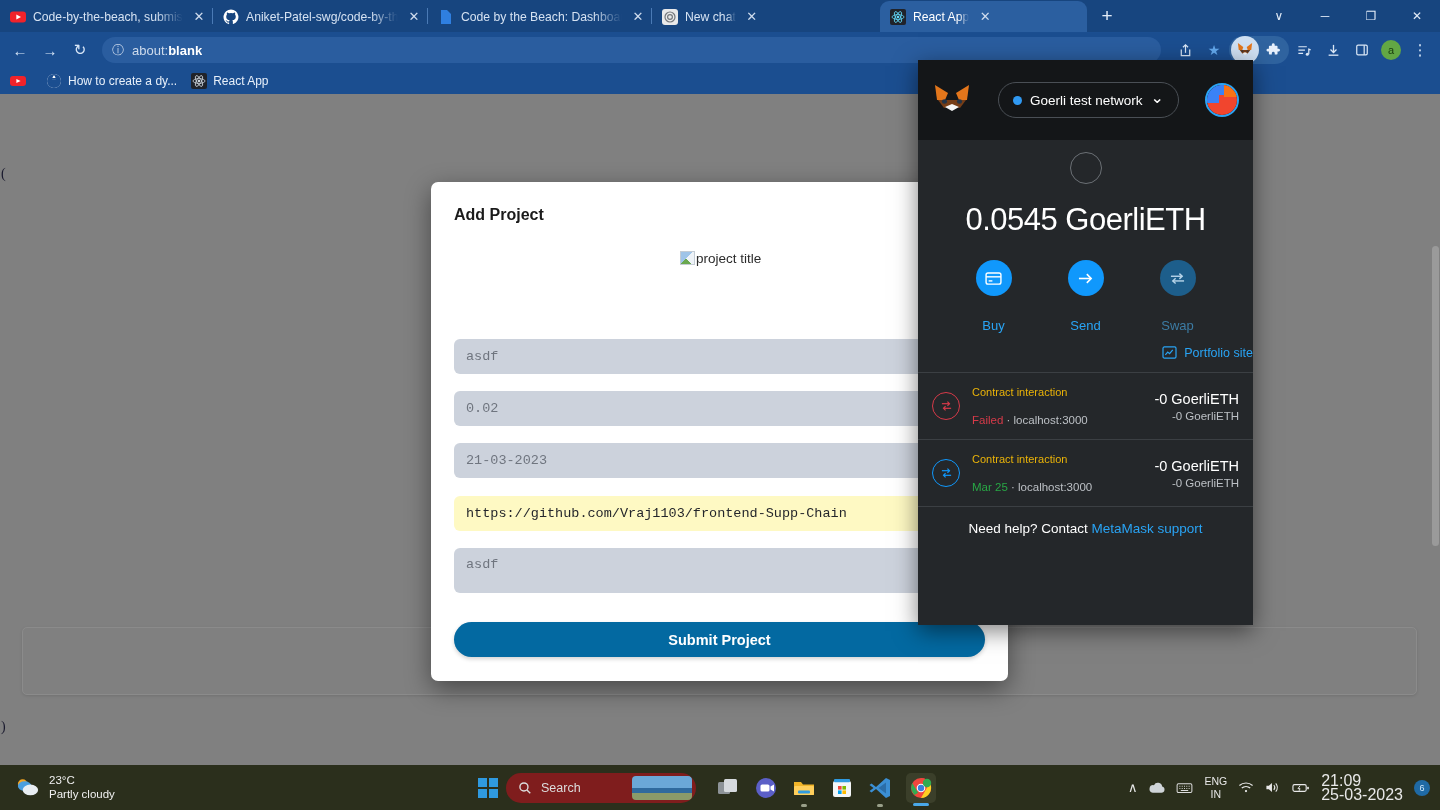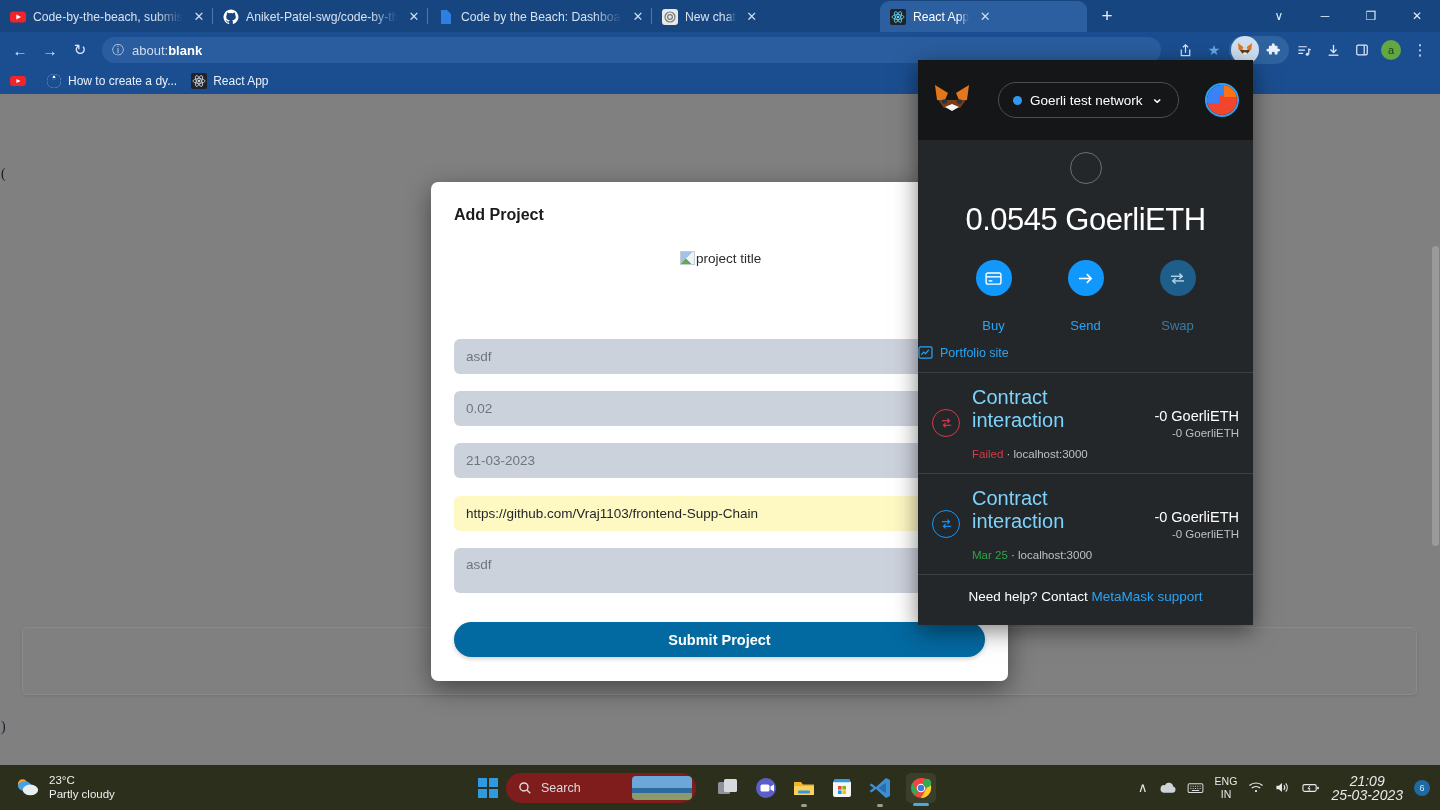--- a/index.html
+++ b/index.html
@@ -147,21 +147,21 @@
     background:
       linear-gradient(135deg, #9fc4e8 0 45%, transparent 45%),
       linear-gradient(to top right, #6aa84f 0 40%, transparent 40%),
       #eef3f8;
     border: 1px solid #c4ccd4;
   }
   .field {
     position: absolute; left: 23px; width: 531px; height: 35px;
     background: #ccd2dc; border-radius: 6px;
     display: flex; align-items: center; padding: 0 12px;
-    font-size: 13.5px; color: #6f757f;
+    font-size: 13.5px; color: #6f757f; font-family: Liberation Mono, monospace;
   }
   .field.focused { background: #fef9c3; color: #24262b; }
   .submit-btn {
     position: absolute; left: 23px; top: 440px; width: 531px; height: 35px;
     background: #0369a1; border-radius: 18px;
     display: flex; align-items: center; justify-content: center;
     color: #ffffff; font-size: 14.5px; font-weight: 600;
     box-shadow: 0 2px 4px rgba(0,0,0,0.18);
   }
 
@@ -212,38 +212,38 @@
   .mm-tabs {
     display: flex; margin-top: 20px; border-bottom: 1px solid #3b3f43;
   }
   .mm-tab {
     flex: 1 1 50%; text-align: center; padding: 11px 0 10px;
     font-size: 14.5px; color: #ffffff;
   }
   .mm-tab.active { color: #29a4f5; border-bottom: 2px solid #1098fc; }
 
   .mm-portfolio {
-    display: flex; align-items: center; justify-content: flex-start; gap: 7px;
+    display: flex; align-items: center; justify-content: flex-end; gap: 7px;
     height: 40px; font-size: 12.5px; color: #29a4f5;
     border-bottom: 1px solid #3b3f43;
   }
 
   .mm-tx {
     display: flex; align-items: center; gap: 12px;
     padding: 13px 14px; border-bottom: 1px solid #3b3f43;
   }
   .tx-icon {
     width: 28px; height: 28px; border-radius: 50%;
     border: 1.5px solid #d73a49; flex: 0 0 28px;
     display: flex; align-items: center; justify-content: center;
     color: #d73a49; font-size: 13px;
   }
   .tx-icon.ok { border-color: #1098fc; color: #1098fc; }
   .tx-main { flex: 1 1 auto; min-width: 0; text-align: left; }
-  .tx-title { font-size: 20px; color: #7dd3fc; }
+  .tx-title { font-size: 11px; color: #eab308; }
   .tx-sub { font-size: 11.5px; color: #bcc0c5; margin-top: 16px; }
   .tx-sub .st-failed { color: #d73a49; }
   .tx-sub .st-ok { color: #28a745; }
   .tx-right { text-align: right; flex: 0 0 auto; }
   .tx-amt { font-size: 14.5px; color: #ffffff; }
   .tx-amt2 { font-size: 11.5px; color: #bcc0c5; margin-top: 3px; }
 
   .mm-help {
     text-align: center; font-size: 13.5px; color: #ffffff;
     padding: 14px 0;
@@ -286,21 +286,21 @@
   .tb-app.chrome { background: #3b3f2a; border-radius: 5px; width: 30px; height: 30px;
     display:flex; align-items:center; justify-content:center; }
   .tb-app.chrome .dot { width: 16px; background: #4aa8e8; bottom: -3px; }
 
   .tb-tray {
     position: absolute; right: 10px; top: 0; height: 45px;
     display: flex; align-items: center; gap: 11px; color: #e8e8e8;
   }
   .tray-icon { font-size: 13px; display: flex; align-items: center; }
   .tray-lang { font-size: 10.5px; line-height: 13px; text-align: center; }
-  .tray-clock { font-size: 14px; line-height: 14px; text-align: center; font-style: italic; }
+  .tray-clock { font-size: 16px; line-height: 14px; text-align: left; }
   .tray-badge {
     width: 16px; height: 16px; border-radius: 50%; background: #1f6aa5;
     color: #cfe8fb; font-size: 9px; display: flex; align-items: center;
     justify-content: center;
   }
 </style>
 </head>
 <body>
 
 <div id="root">

